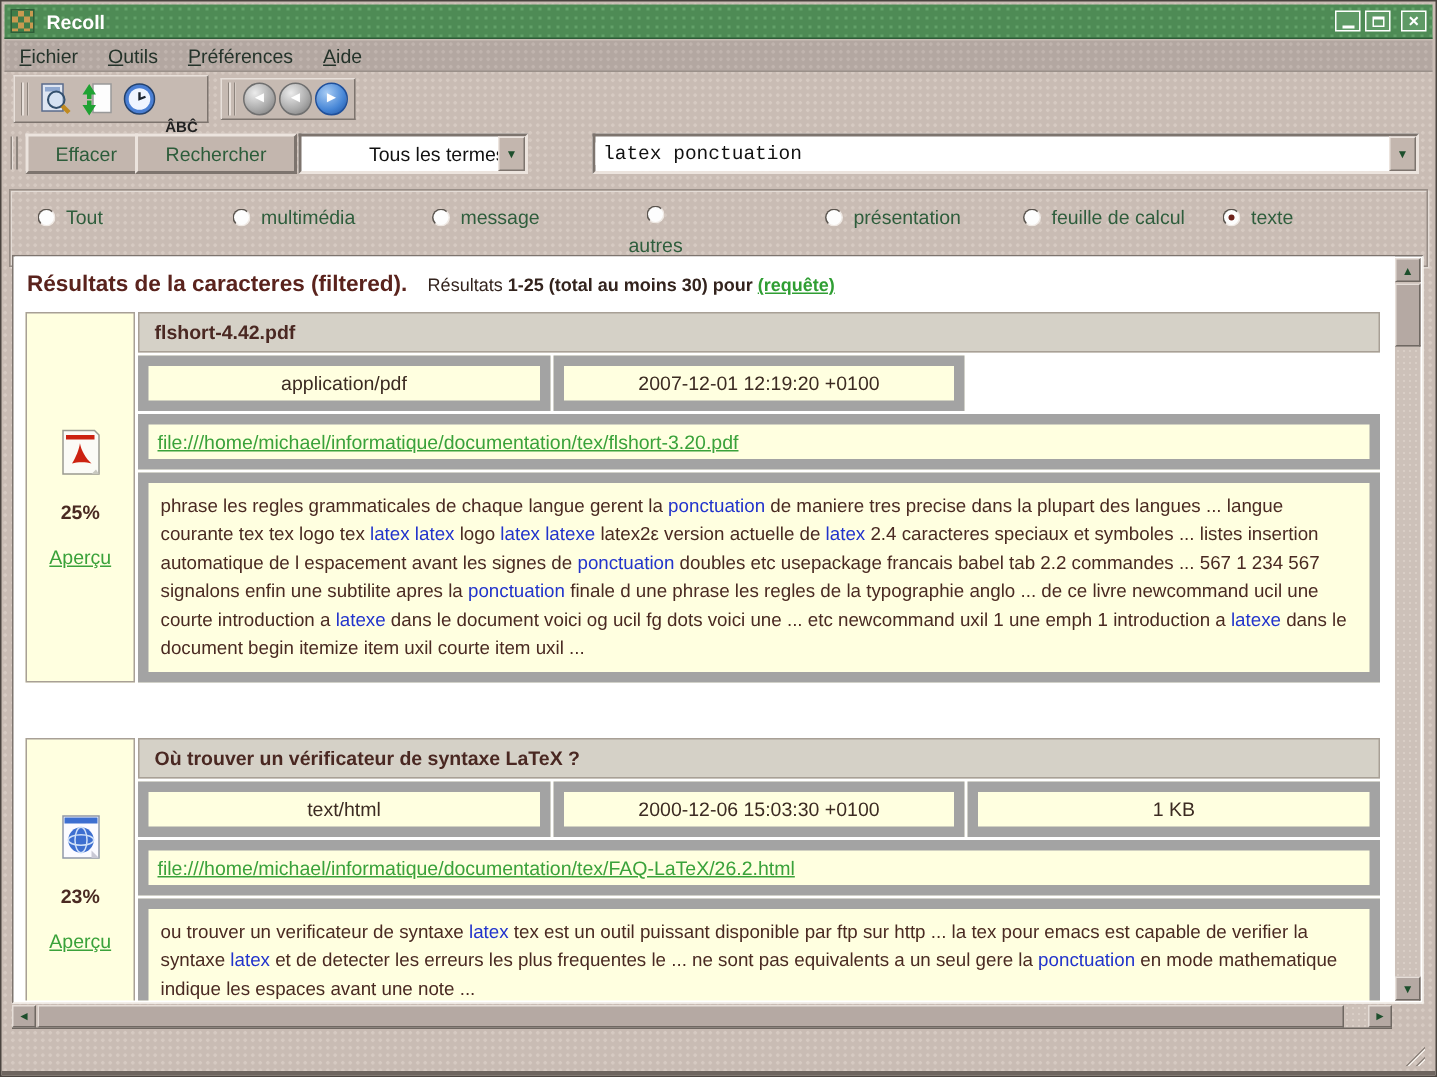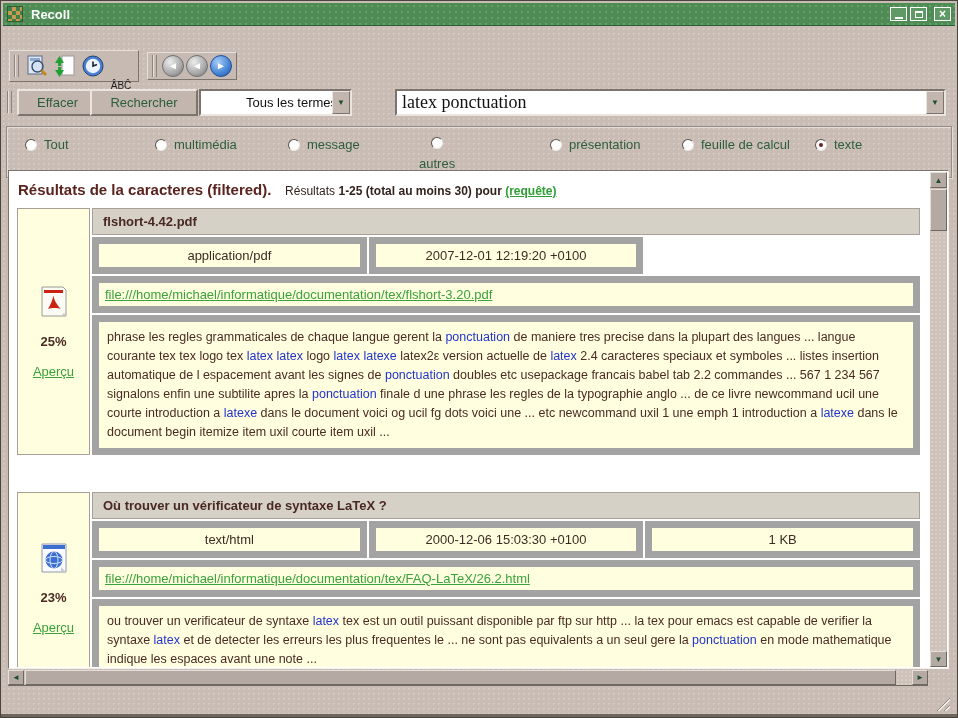--- a/index.html
+++ b/index.html
@@ -41,21 +41,21 @@
   }
   .menu-item { cursor:default; }
   
   .toolbar { position:absolute; top:48px; left:2px; right:2px; height:33px;
     display:flex; align-items:center; gap:8px; padding-left:6px; }
   .tb-group { display:flex; align-items:center; gap:2px; padding:2px 4px;
     background:#c6bab2; border:1px solid; border-color:#e8e0da #7d746e #7d746e #e8e0da; }
   .handle { width:5px; height:22px; margin-right:3px;
     background:repeating-linear-gradient(90deg,#8d847d 0 1px,#e8e0da 1px 2px,transparent 2px 4px); }
   .tb-btn { width:26px; height:26px; display:flex; align-items:center; justify-content:center; }
-  .tb-letters { font-size:10px; font-weight:normal; color:#222; letter-spacing:0;margin-top:39px; }
+  .tb-letters { font-size:10px; font-weight:bold; color:#222; letter-spacing:0;margin-top:39px; }
   .nav-btn { width:22px; height:22px; border-radius:50%;
     display:flex; align-items:center; justify-content:center;
     color:#fff; font-size:10px; border:1px solid #6f6f6f; }
   .nav-gray { background:radial-gradient(circle at 35% 30%, #ececec, #a8a8a8 60%, #737373); }
   .nav-blue { background:radial-gradient(circle at 35% 30%, #a8ccf4, #4585d6 60%, #1f4f9a); border-color:#1f4f9a; }
   
   .search-row { position:absolute; top:86px; left:2px; right:2px; height:34px; }
   .search-row .handle { position:absolute; left:4px; top:4px; }
   .btn {
     position:absolute; top:2px; height:27px; background:#c3b6ae;
@@ -64,22 +64,22 @@
     display:flex; align-items:center; justify-content:center;
   }
   .btn-clear { left:14px; width:81px; }
   .btn-search { left:87px; width:108px; }
   .combo { position:absolute; top:2px; height:27px; background:#fff;
     border:2px solid; border-color:#7d746e #ece4de #ece4de #7d746e;
     display:flex; align-items:center; font-size:13px; color:#111; }
   .combo-mode { left:196px; width:153px;padding-left:40px; }
   .combo-query { left:392px; width:551px; }
   .combo-text { flex:1; padding-left:5px; white-space:nowrap; overflow:hidden; }
-  .combo input { flex:1; border:none; outline:none; font-size:18px; padding-left:5px;
-    font-family:Liberation Serif, serif; color:#111; background:#fff; }
+  .combo input { flex:1; border:none; outline:none; font-size:13px; padding-left:5px;
+    font-family:Liberation Mono, monospace; color:#111; background:#fff; }
   .combo-arrow { width:18px; align-self:stretch; background:#c3b6ae;
     border:1px solid; border-color:#ece4de #7d746e #7d746e #ece4de;
     display:flex; align-items:center; justify-content:center;
     font-size:8px; color:#1d4f2c; }
   
   .filter-frame { position:absolute; top:125px; left:5px; right:5px; height:52px;
     border:1px solid #978d86; box-shadow:inset 1px 1px 0 #e4dcd6, 1px 1px 0 #e4dcd6; }
   .radio-item { position:absolute; top:10px; display:flex; align-items:center; gap:7px;
     font-size:13px; color:#2e5d3c; }
   .radio-item:nth-child(1){left:18px;} .radio-item:nth-child(2){left:148px;}
@@ -156,20 +156,26 @@
         </span>
       <span class="wc">
           <span class="g-max"></span>
         </span>
       <span class="wc wc-close">
           <span class="g-close">×</span>
         </span>
     </span>
   </div>
 
+  <div class="menubar">
+      <span class="menu-item"><u>F</u>ichier</span>
+      <span class="menu-item"><u>O</u>utils</span>
+      <span class="menu-item"><u>P</u>références</span>
+      <span class="menu-item"><u>A</u>ide</span>
+    </div>
 
   <div class="toolbar">
     <div class="tb-group">
       <span class="handle"></span>
       <span class="tb-btn">
         <svg width="24" height="24" viewBox="0 0 24 24">
           <rect x="3" y="2" width="14" height="18" fill="#dfe6f2" stroke="#5a6b8c"></rect>
           <rect x="5" y="4" width="10" height="3" fill="#8fa8d0"></rect>
           <circle cx="12.5" cy="12.5" r="5.5" fill="#cfe0f4" fill-opacity="0.6" stroke="#33506e" stroke-width="1.4"></circle>
           <line x1="16.5" y1="16.5" x2="21" y2="21" stroke="#c08a20" stroke-width="3"></line>

